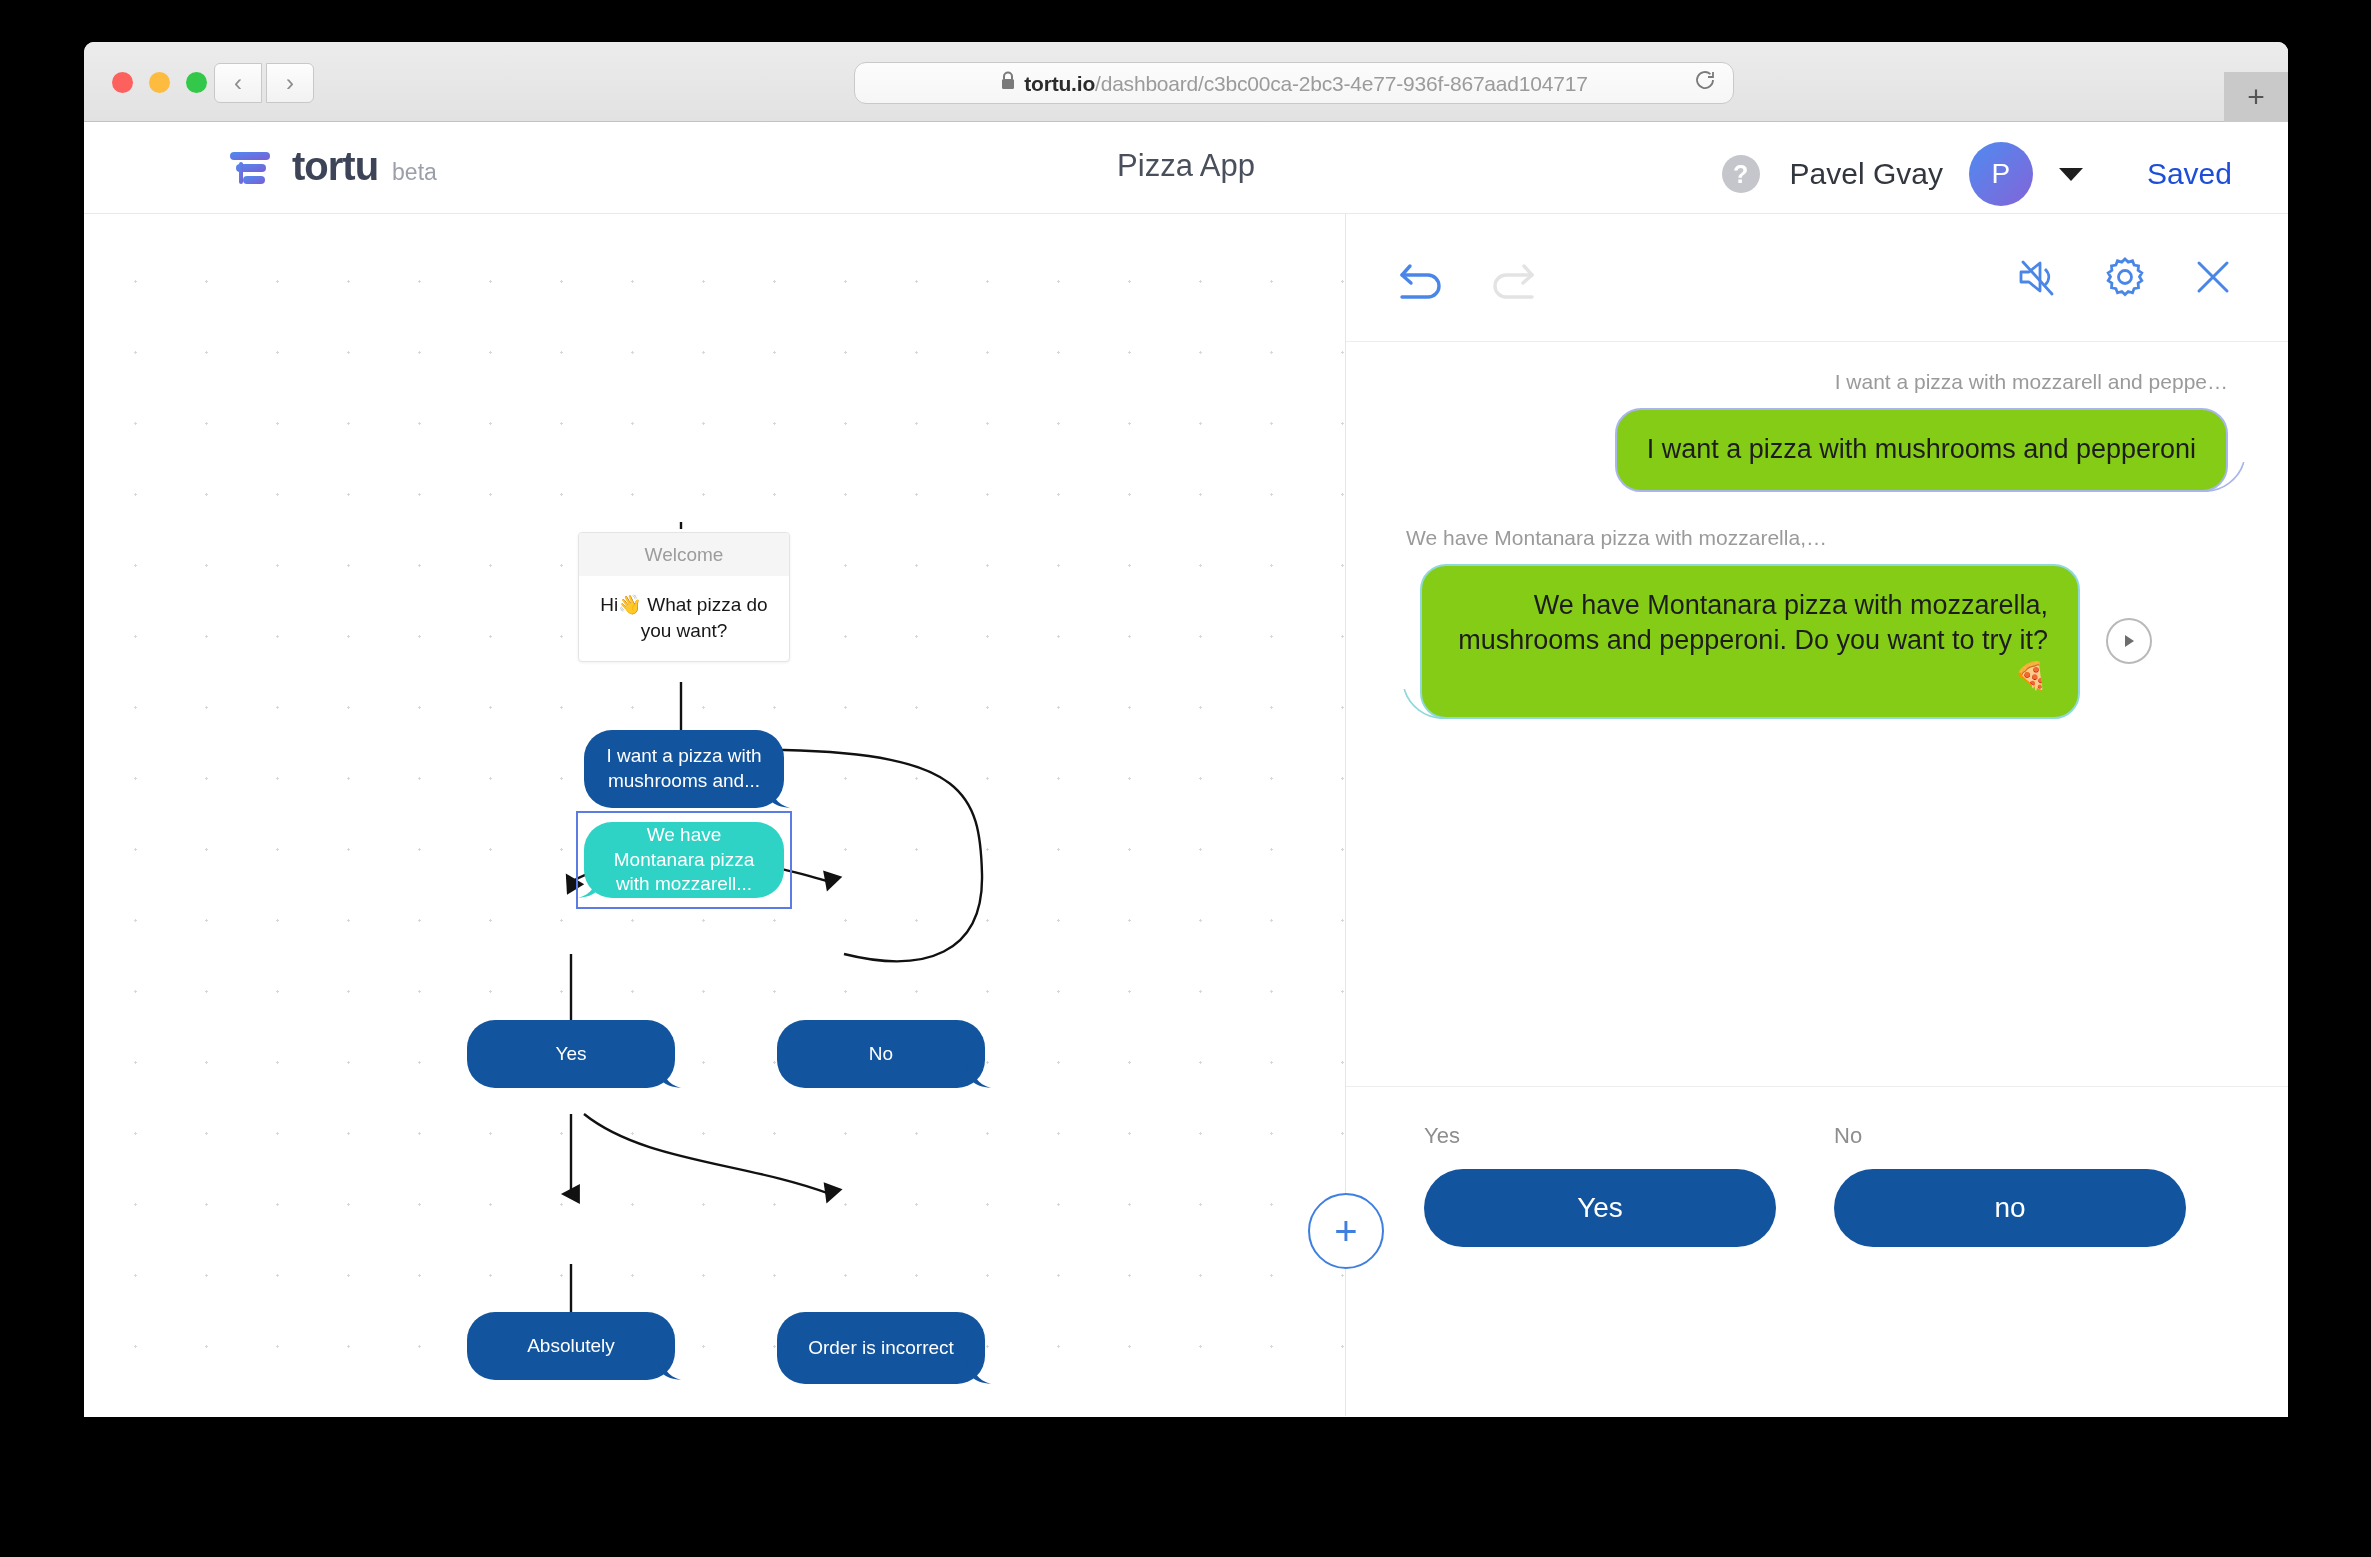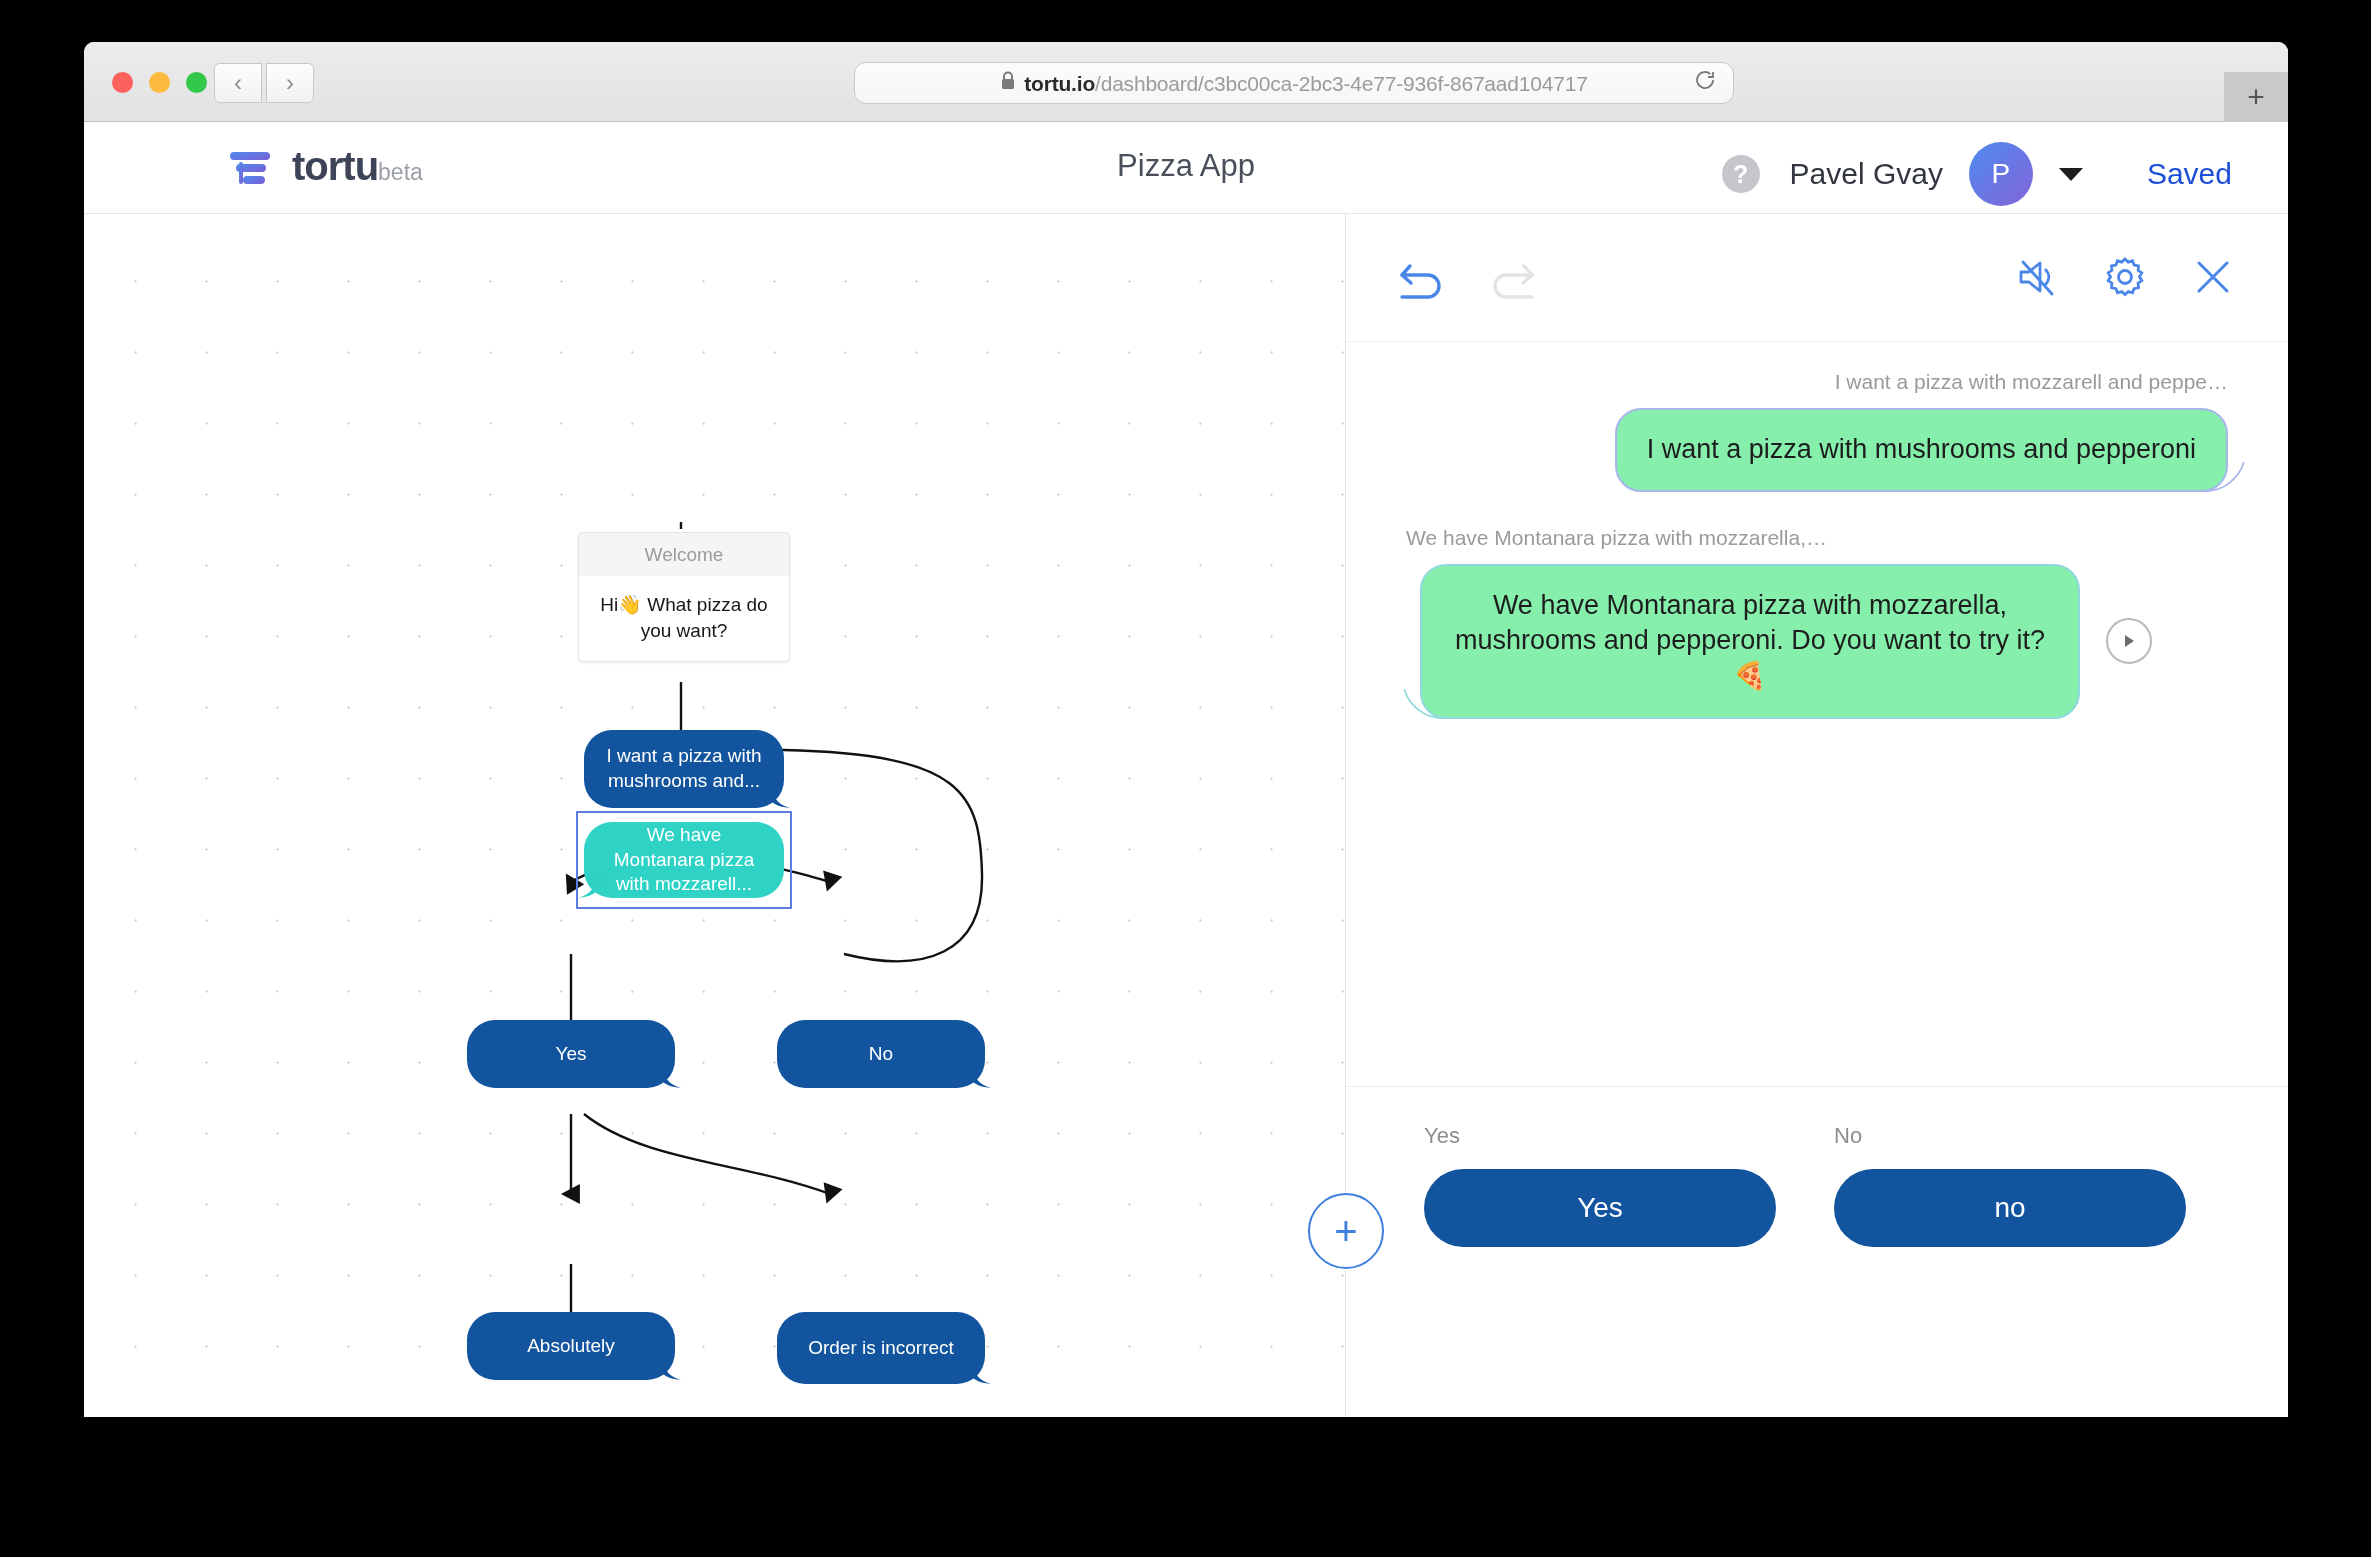--- a/index.html
+++ b/index.html
@@ -67,21 +67,21 @@
     color: #555; font-size: 30px; font-weight: 300;
   }
 
   
   .appheader {
     position: relative;
     height: 92px;
     background: #fff;
     border-bottom: 1px solid #e9e9e9;
   }
-  .brand { position: absolute; left: 146px; top: 22px; display: flex; align-items: baseline; }
+  .brand { position: absolute; left: 146px; top: 22px; display: flex; align-items: baseline; gap: 14px; }
   .brandname { font-size: 40px; font-weight: 700; color: #3d4458; letter-spacing: -1px; }
   .brandbeta { font-size: 23px; color: #9b9fa8; }
   .logomark { position: absolute; left: 0; top: 6px; width: 44px; height: 36px; }
 
   .apptitle {
     position: absolute; left: 0; right: 0; top: 26px;
     text-align: center; font-size: 31px; color: #4a4f5c;
   }
 
   .headerright {
@@ -205,26 +205,26 @@
   .tb-right { position: absolute; right: 52px; top: 40px; display: flex; gap: 42px; align-items: center; }
 
   .chatarea { position: relative; flex: 1; padding: 28px 60px 0 60px; overflow: hidden; }
 
   .msgrow { margin-bottom: 34px; }
   .msgrow.right { text-align: right; }
   .msglabel { font-size: 21px; color: #9a9a9a; margin-bottom: 14px; }
   .msgbubble {
     display: inline-block;
     position: relative;
-    background: #86efac;
+    background: #84cc16;
     border-radius: 26px;
     padding: 22px 30px;
     font-size: 27px; color: #1d1d1d;
     line-height: 1.32;
-    text-align: center;
+    text-align: right;
     max-width: 660px;
   }
   .msgbubble.user { border: 2px solid #a8b6ec; }
   .msgbubble.bot { border: 2px solid #8fd9db; }
 
   .msgbubble.user::after {
     content:""; position:absolute; right:-14px; bottom:-2px;
     width: 30px; height: 28px;
     border-right: 2px solid #a8b6ec; border-bottom: 2px solid #a8b6ec;
     border-bottom-right-radius: 28px;

